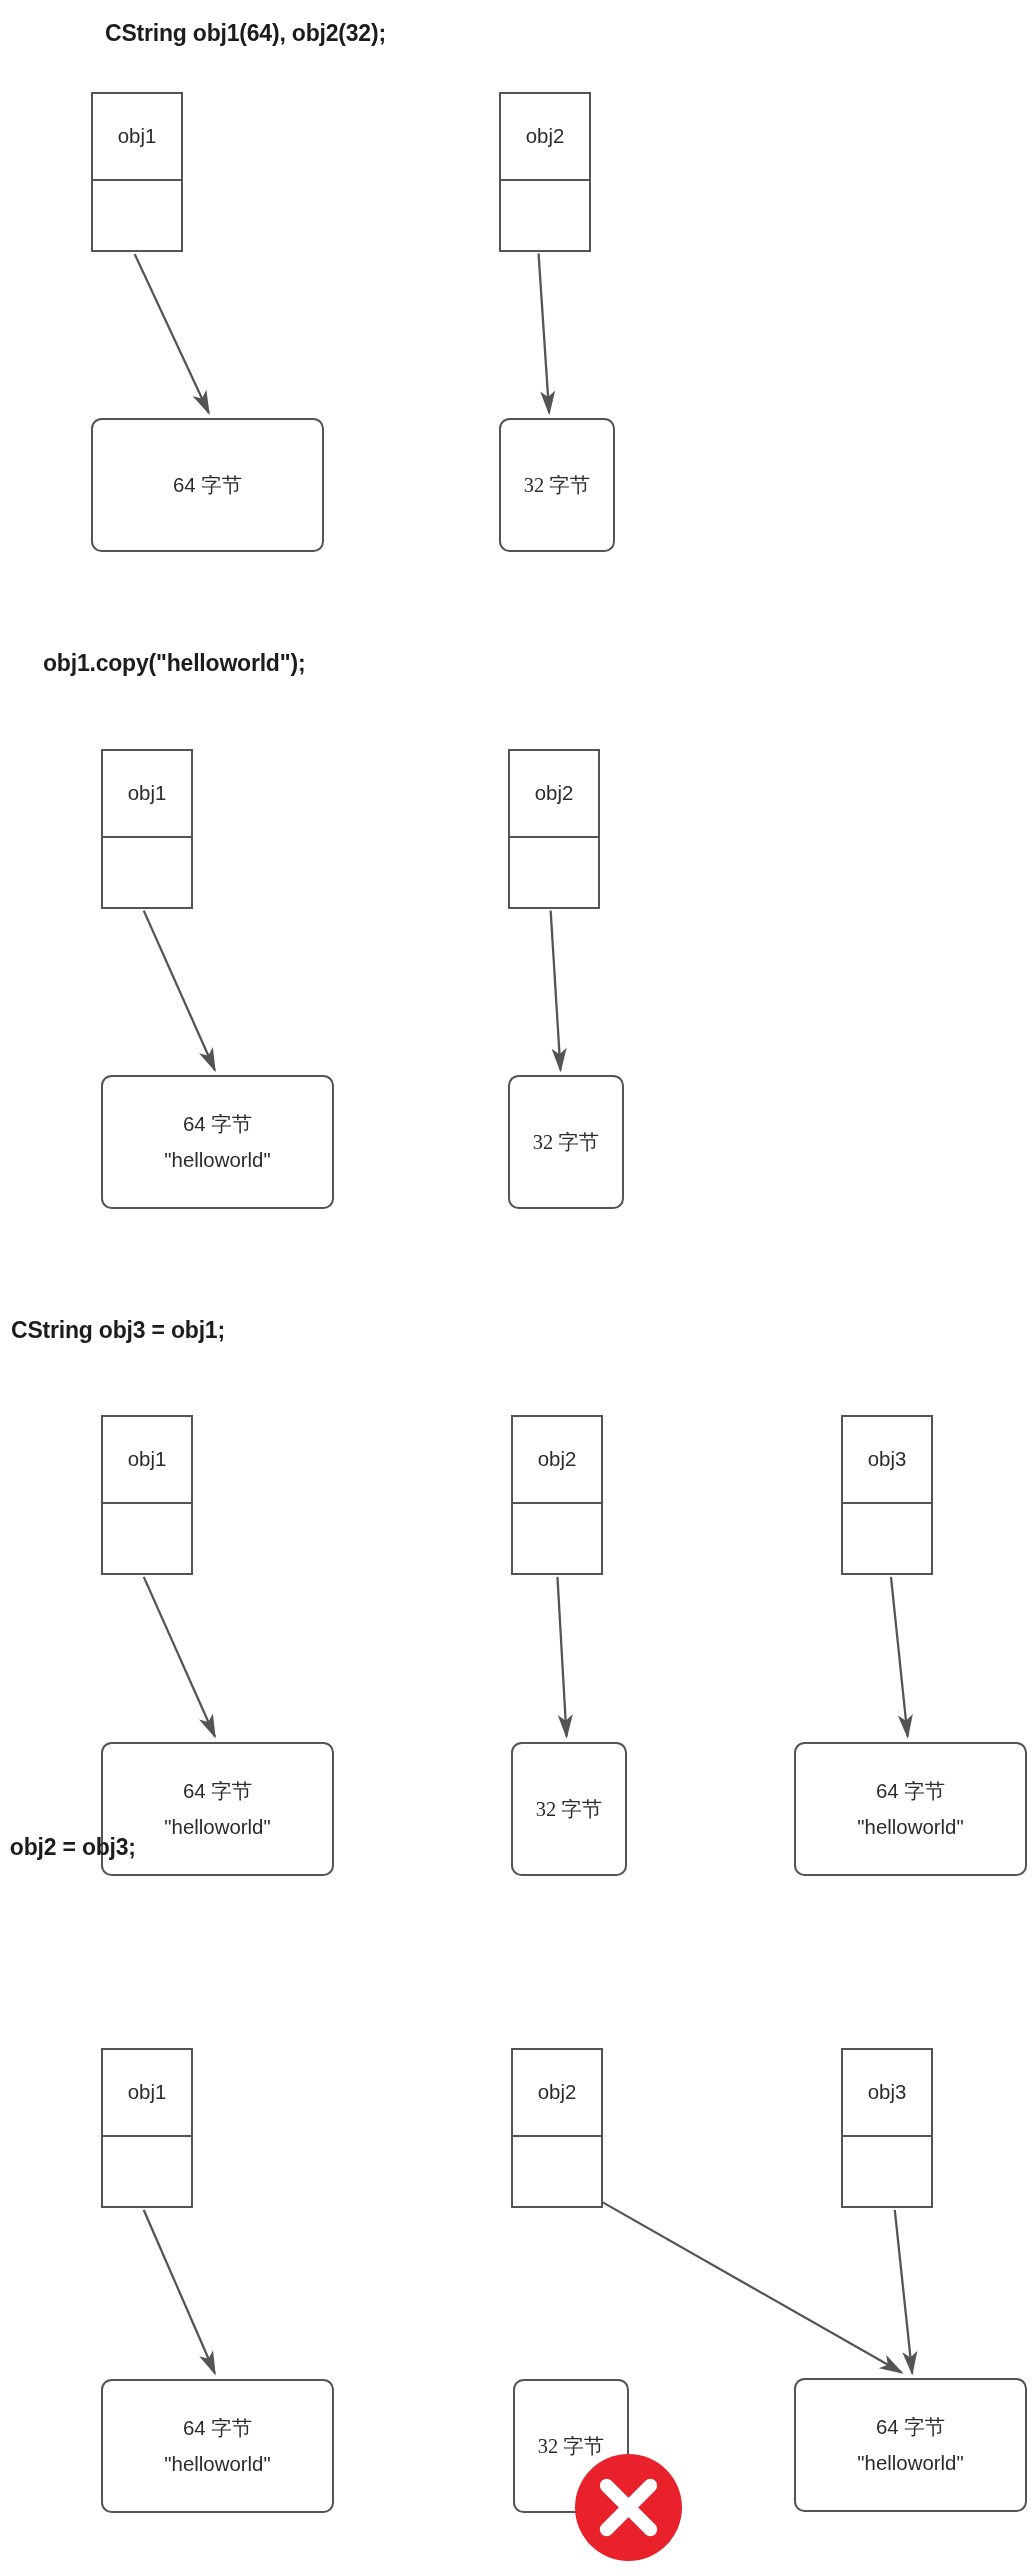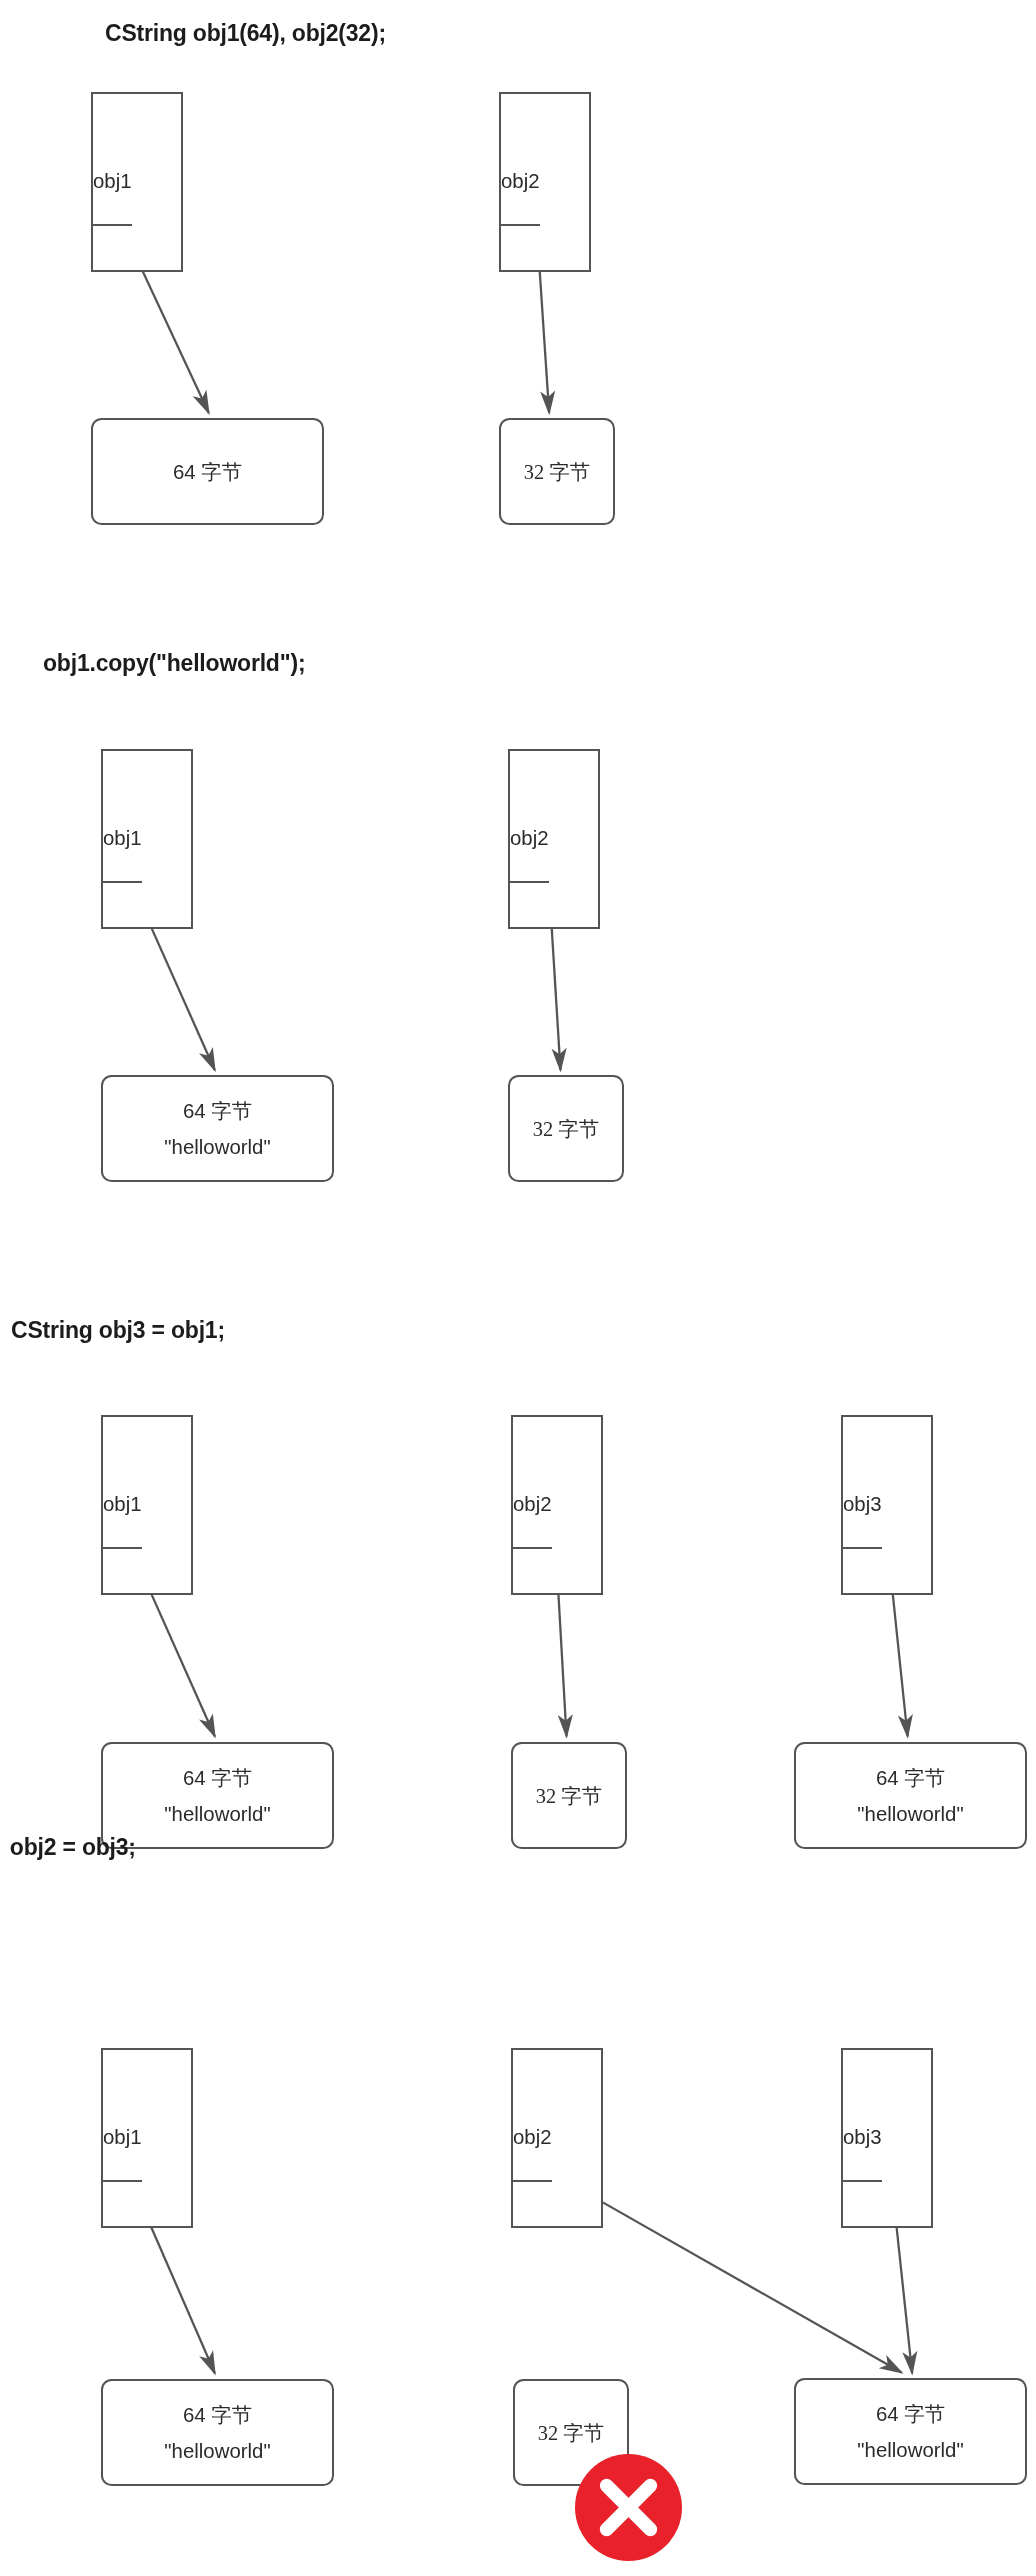--- a/index.html
+++ b/index.html
@@ -37,37 +37,37 @@
   .sec-title{
     position:absolute;
     font-size:23px;
     font-weight:bold;
     color:var(--title-text);
     white-space:pre;
     letter-spacing:-0.2px;
   }
   .obj{
     position:absolute;
-    width:92px;height:180px;
+    width:92px;height:160px;
     box-sizing:border-box;
     border:2.3px solid var(--stroke);
     background:var(--background);
-    display:flex;flex-direction:row;align-items:center;
+    display:flex;flex-direction:column;
   }
   .obj .slot-label{
     height:85px;
     box-sizing:content-box;
     border-bottom:2.3px solid var(--stroke);
     display:flex;align-items:center;justify-content:center;
     font-size:20.4px;color:var(--label-text);
   }
   .obj .slot-ptr{flex:1;}
   .mem{
     position:absolute;
-    height:107px;
+    height:134px;
     box-sizing:border-box;
     border:2.3px solid var(--stroke);
     border-radius:10.6px;
     background:var(--background);
     display:flex;flex-direction:column;
     align-items:center;justify-content:center;
     font-size:20.4px;line-height:36px;
     color:var(--label-text);
     text-align:center;
     white-space:pre;

